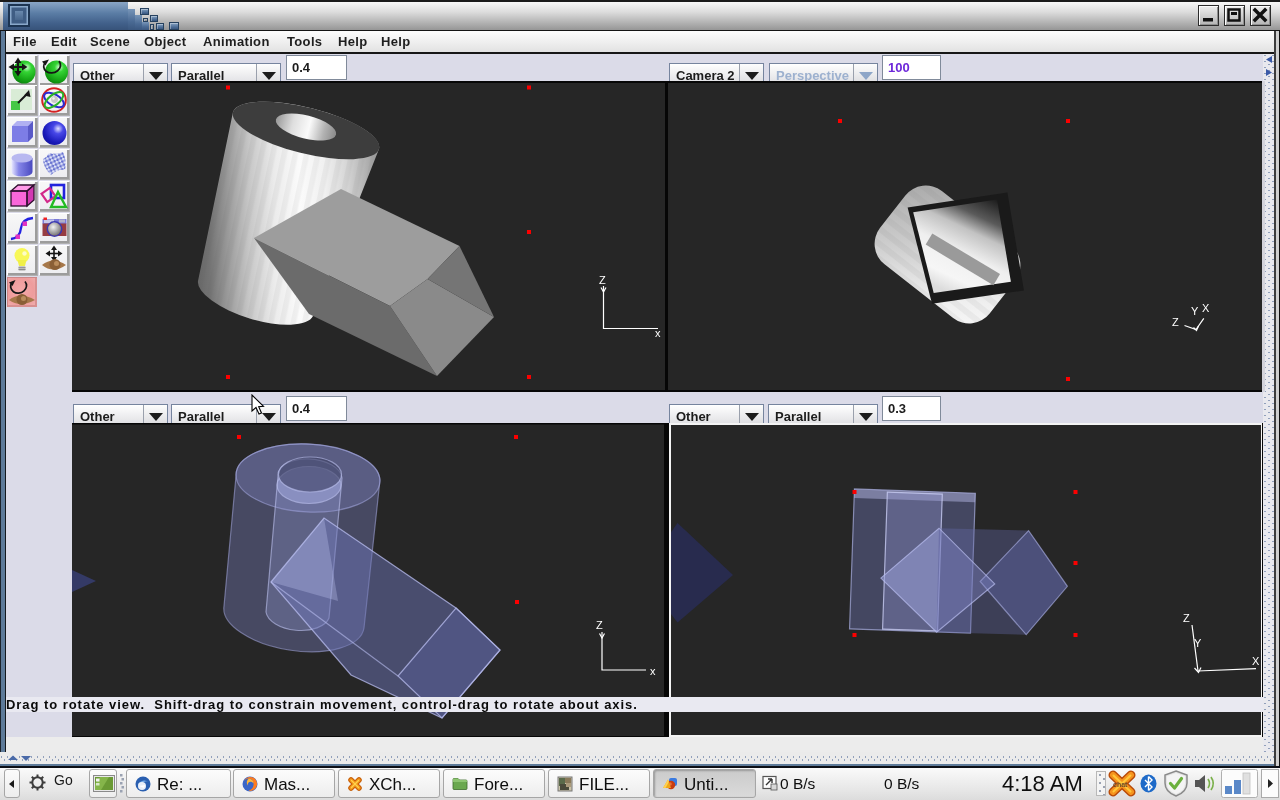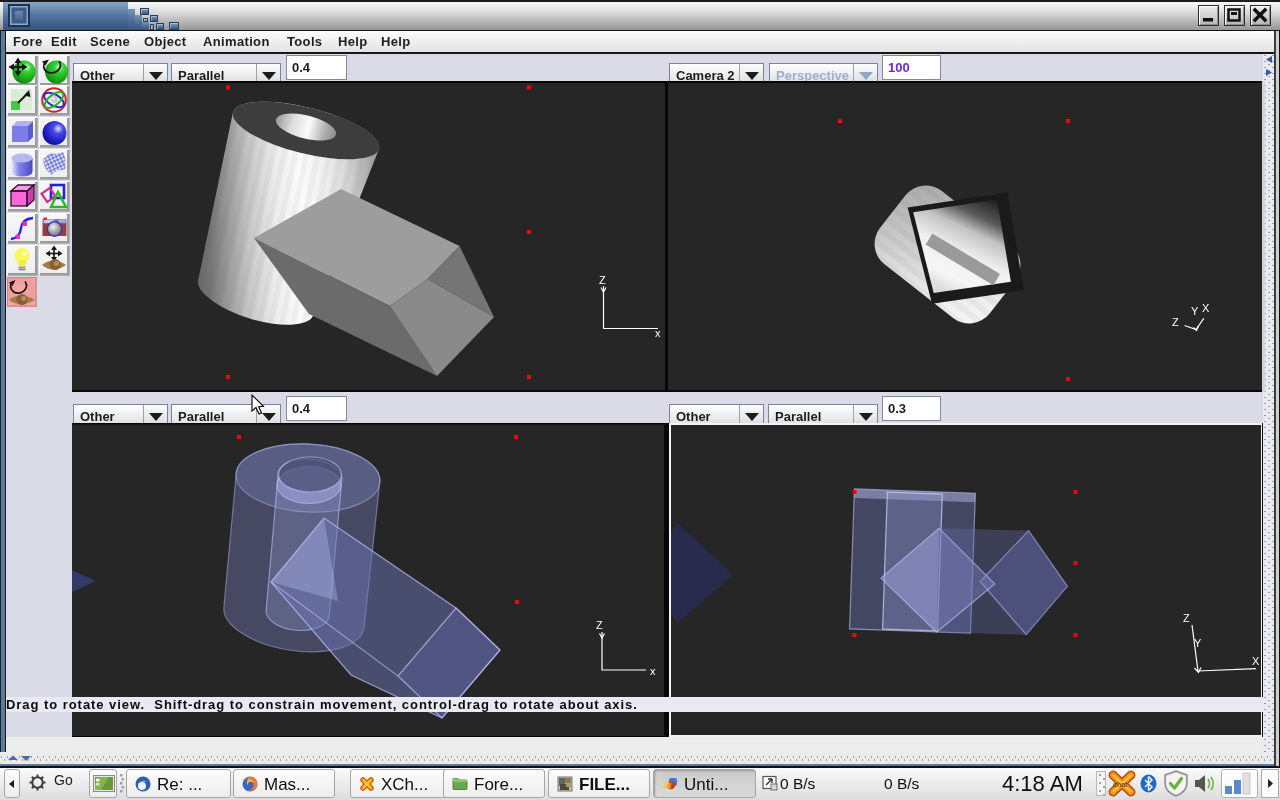--- a/index.html
+++ b/index.html
@@ -107,21 +107,21 @@
         <rect x="6" y="6" width="6" height="3" fill="#111"></rect>
       </svg>
 </div>
 <div class="winbtn" style="left:1250px;">
  <svg width="19" height="19">
         <path d="M4 4 L14 14 M14 4 L4 14" stroke="#111" stroke-width="3.5" stroke-linecap="square"></path>
       </svg>
 </div>
 
 <div class="abs" id="menubar"></div>
-<span class="menuitem" style="left:13px;">Fore</span>
+<span class="menuitem" style="left:13px;">File</span>
 <span class="menuitem" style="left:51px;">Edit</span>
 <span class="menuitem" style="left:90px;">Scene</span>
 <span class="menuitem" style="left:144px;">Object</span>
 <span class="menuitem" style="left:203px;">Animation</span>
 <span class="menuitem" style="left:287px;">Tools</span>
 <span class="menuitem" style="left:338px;">Help</span>
 <span class="menuitem" style="left:381px;">Help</span>
 
 <div class="abs" id="band1"></div>
 <div class="abs" id="palette"></div>
@@ -585,21 +585,21 @@
  <div class="tbtn" style="left:233px;width:102px;">
         <span class="ic" id="icFfox">
   <svg width="16" height="16">
             <circle cx="8" cy="8" r="7.5" fill="#3a66c8"></circle>
             <path d="M8 1 C13 1 15.5 5 15 9 C14 13.5 10 15.5 6.5 15 C11 13 12 10 11.5 7 C11 4.5 10 3 7 2.5 C5 2.2 3 3.5 2 5.5 C3 2.5 5.5 1 8 1 Z" fill="#ff7c1e"></path>
             <path d="M7 2.5 C10 3 11.5 5 11.5 7.5 C10.5 6 9 5.5 7.5 6 C6 6.5 5.5 8 6 9.5 C4.5 8 4.5 5.5 5.5 4 C6 3.2 6.5 2.8 7 2.5 Z" fill="#ffb73a"></path>
           </svg>
  </span>
         <span class="txt">Mas...</span>
       </div>
- <div class="tbtn" style="left:338px;width:102px;margin-left:12px;">
+ <div class="tbtn" style="left:338px;width:102px;">
         <span class="ic" id="icXc1">
   <svg width="16" height="16">
             <g stroke="#c85f08" stroke-width="5.5" stroke-linecap="round">
               <path d="M4 4 L12 12"></path>
               <path d="M12 4 L4 12"></path>
             </g>
             <g stroke="#f49a1e" stroke-width="3.2" stroke-linecap="round">
               <path d="M4 4 L12 12"></path>
               <path d="M12 4 L4 12"></path>
             </g>
@@ -613,21 +613,21 @@
       </div>
  <div class="tbtn" style="left:443px;width:102px;">
         <span class="ic" id="icFold">
   <svg width="16" height="16">
             <path d="M1 3.5 Q1 2.5 2 2.5 L6 2.5 L7.5 4 L14 4 Q15 4 15 5 L15 12.5 Q15 13.5 14 13.5 L2 13.5 Q1 13.5 1 12.5 Z" fill="#6aa84f" stroke="#3d6b2c" stroke-width="0.8"></path>
             <path d="M1 6 L15 6 L15 5 Q15 4 14 4 L7.5 4 L6 2.5 L2 2.5 Q1 2.5 1 3.5 Z" fill="#8cc470"></path>
           </svg>
  </span>
         <span class="txt">Fore...</span>
       </div>
- <div class="tbtn" style="left:548px;width:102px;font-weight:bold;">
+ <div class="tbtn" style="left:548px;width:102px;">
         <span class="ic" id="icFile">
   <svg width="16" height="16">
             <rect x="1" y="1" width="14" height="14" fill="#c9c2a8" stroke="#777" stroke-width="1"></rect>
             <rect x="2" y="2" width="6" height="8" fill="#5a6a4a"></rect>
             <rect x="8" y="2" width="6" height="5" fill="#8a7a5a"></rect>
             <rect x="3" y="8" width="9" height="6" fill="#4a4a3a"></rect>
             <rect x="9" y="7" width="5" height="4" fill="#aa9a7a"></rect>
           </svg>
  </span>
         <span class="txt">FILE...</span>

